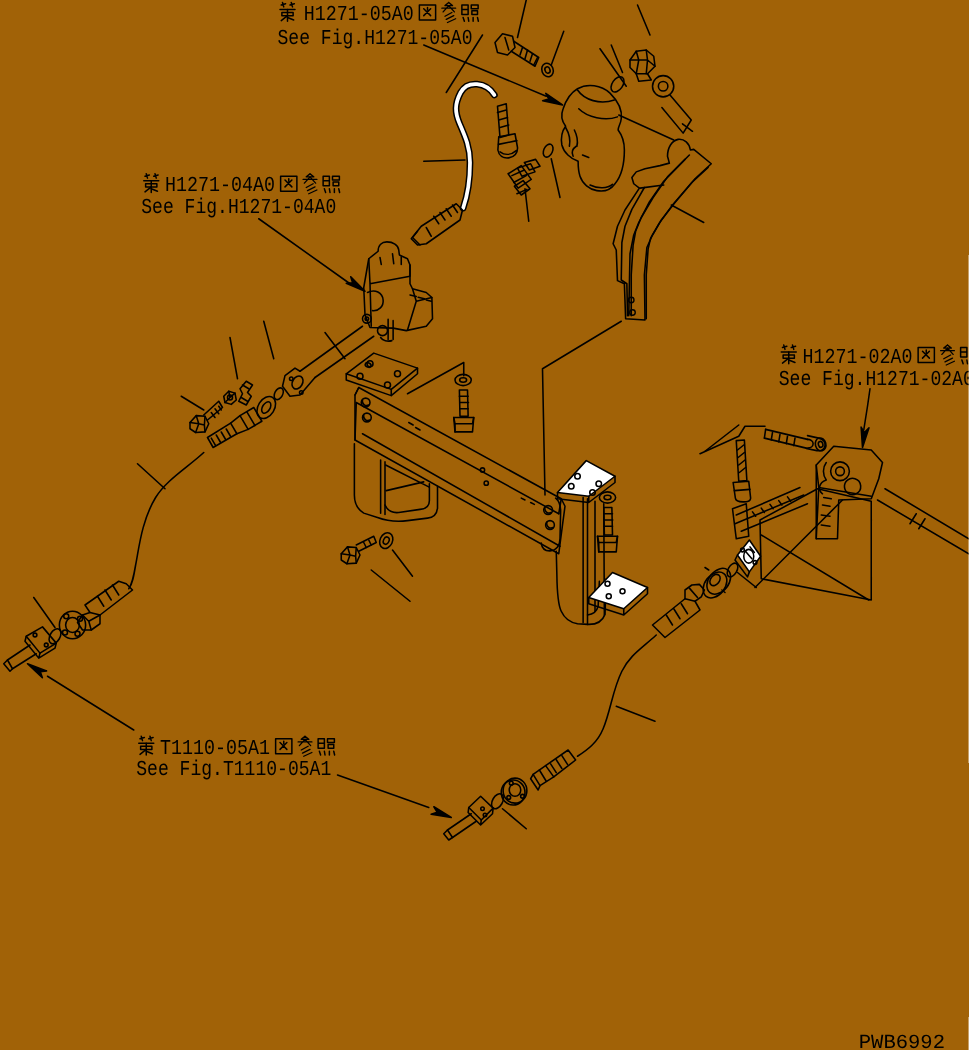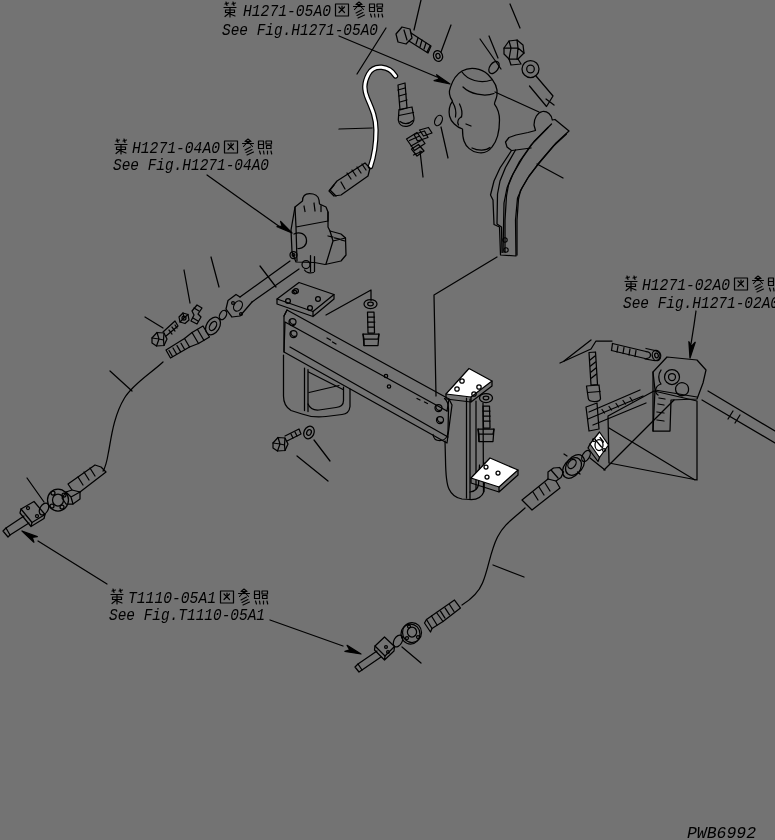--- a/index.html
+++ b/index.html
@@ -1,16 +1,16 @@
 <!DOCTYPE html>
 <html><head>
 <meta charset="utf-8">
 <style>
 html,body{margin:0;padding:0;background:#fff;}
-#stage{position:relative;width:775px;height:840px;background:#737373;overflow:hidden;color:#000;font-style:italic;}
+#stage{position:relative;width:775px;height:840px;background:#a16207;overflow:hidden;color:#000;}
 svg{display:block;}
 </style>
 </head>
 <body>
 <div id="stage">
 <svg width="775" height="840" viewBox="0 0 775 840" fill="none" stroke="#000" stroke-width="1.25" stroke-linecap="round" stroke-linejoin="round" font-family="Liberation Mono, monospace">
 <defs>
 <g id="kDai" stroke-width="1.2">
   <path d="M3 2 L6.5 1 M4 0 L5 3.5 M10 2 L13.5 1 M11 0 L12 3.5"></path>
   <path d="M2 5.5 H14"></path>

